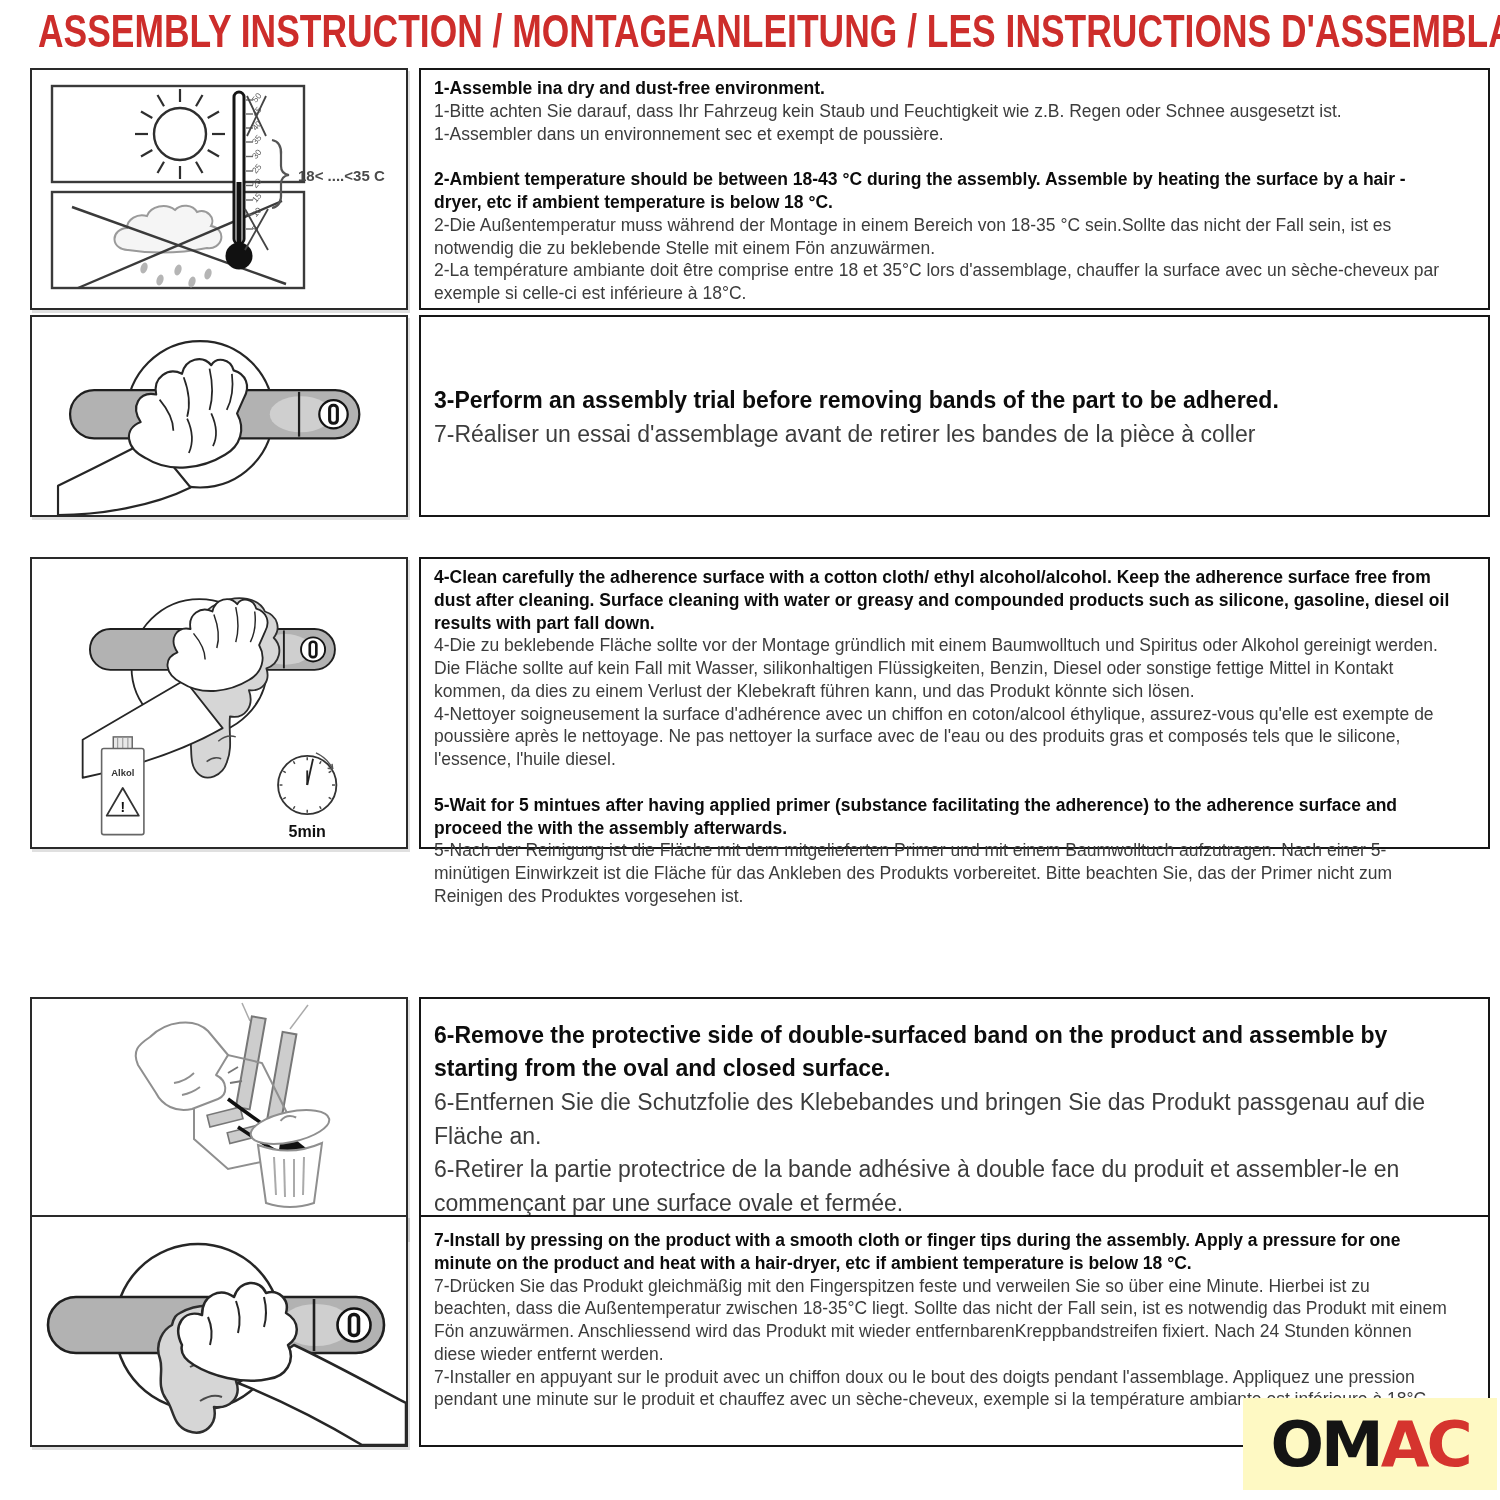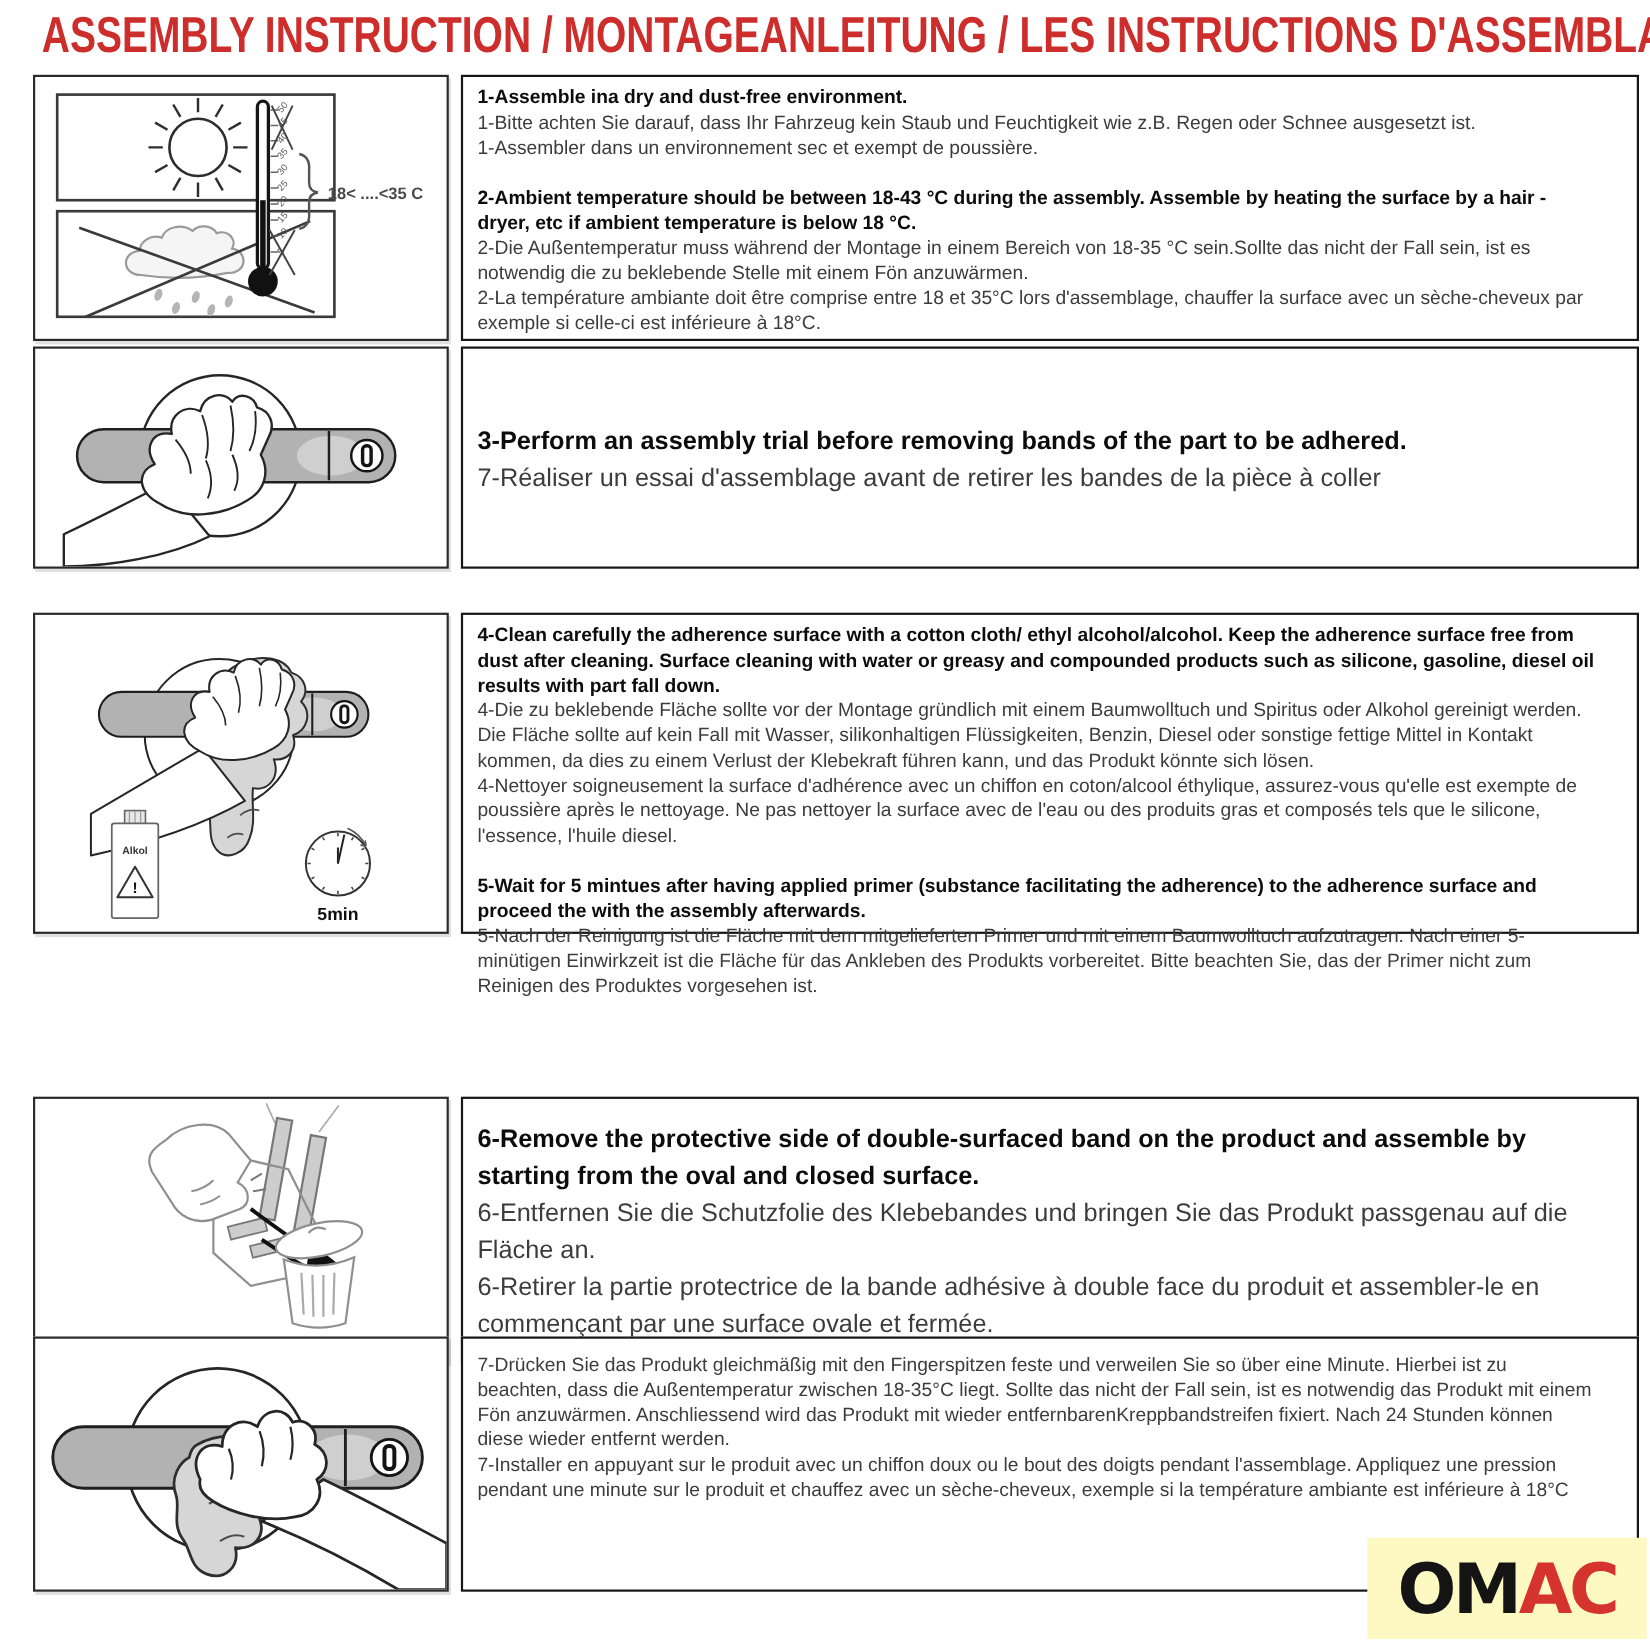--- a/index.html
+++ b/index.html
@@ -298,20 +298,21 @@
       <g fill="none" stroke-width="2">
         <path d="M176,100 q6,14 2,28"></path>
           <path d="M204,84 q6,16 2,32"></path>
           <path d="M232,80 q4,16 0,30"></path>
       </g>
     </g>
   </svg>
 </div>
 
 <div class="text-box r5" style="padding-top:12px;">
+  <p class="b">7-Install by pressing on the product with a smooth cloth or finger tips during the assembly. Apply a pressure for one minute on the product and heat with a hair-dryer, etc if ambient temperature is below 18 °C.</p>
   <p>7-Drücken Sie das Produkt gleichmäßig mit den Fingerspitzen feste und verweilen Sie so über eine Minute. Hierbei ist zu beachten, dass die Außentemperatur zwischen 18-35°C liegt. Sollte das nicht der Fall sein, ist es notwendig das Produkt mit einem Fön anzuwärmen. Anschliessend wird das Produkt mit wieder entfernbarenKreppbandstreifen fixiert. Nach 24 Stunden können diese wieder entfernt werden.</p>
   <p>7-Installer en appuyant sur le produit avec un chiffon doux ou le bout des doigts pendant l'assemblage. Appliquez une pression pendant une minute sur le produit et chauffez avec un sèche-cheveux, exemple si la température ambiante est inférieure à 18°C</p>
 </div>
 
 <div class="logo">
   <span class="lg-black">OM</span>
     <span class="lg-red">AC</span>
 </div>
 
 </body></html>

